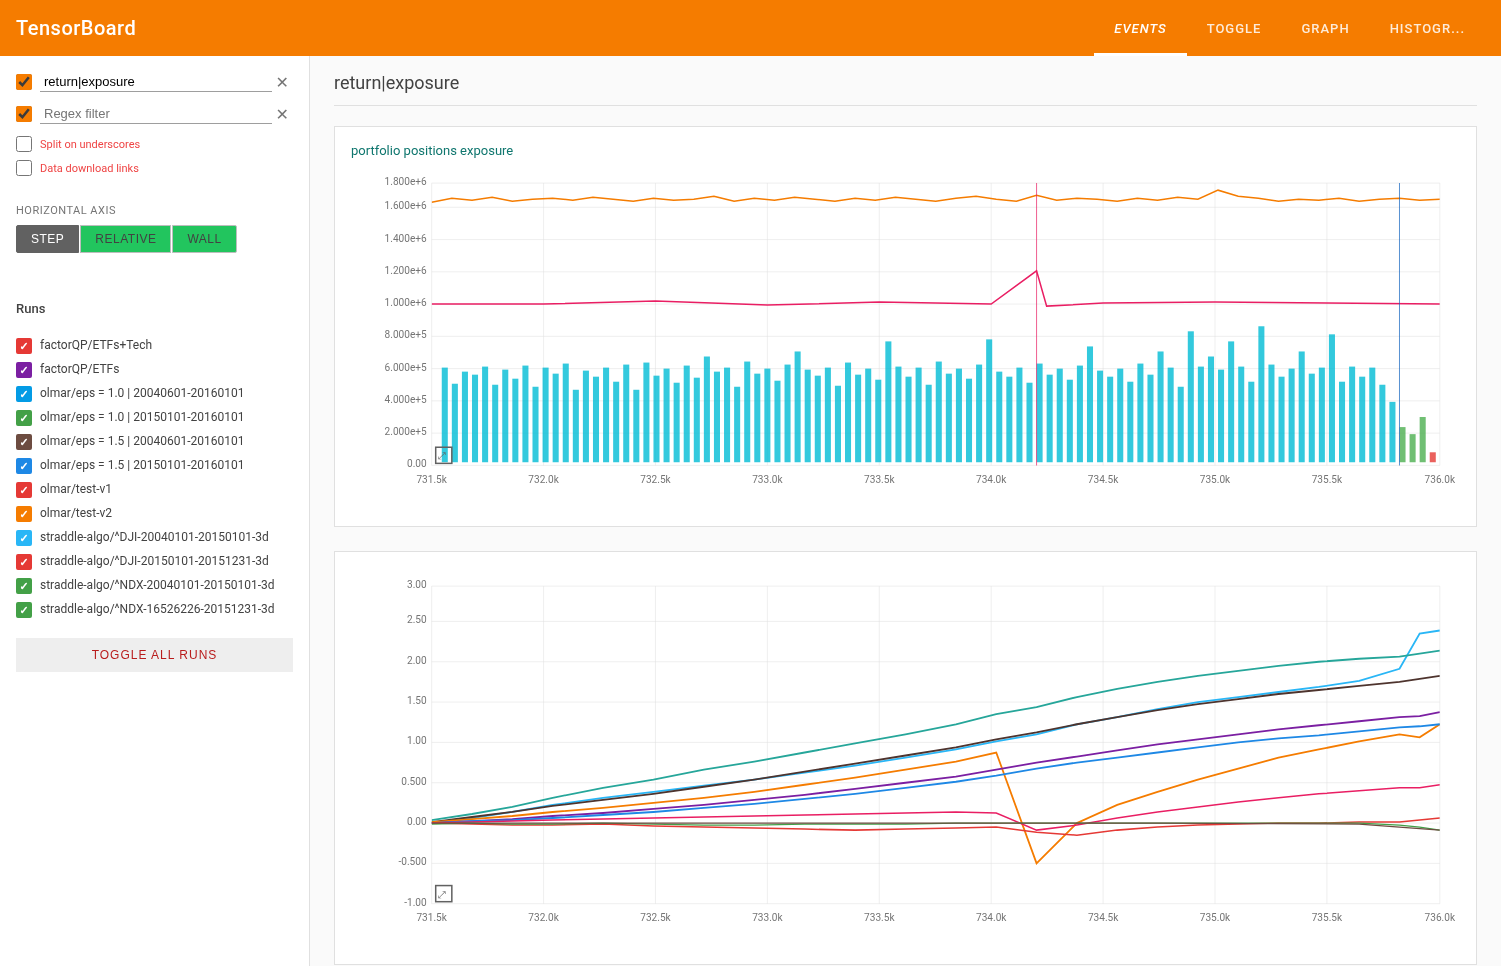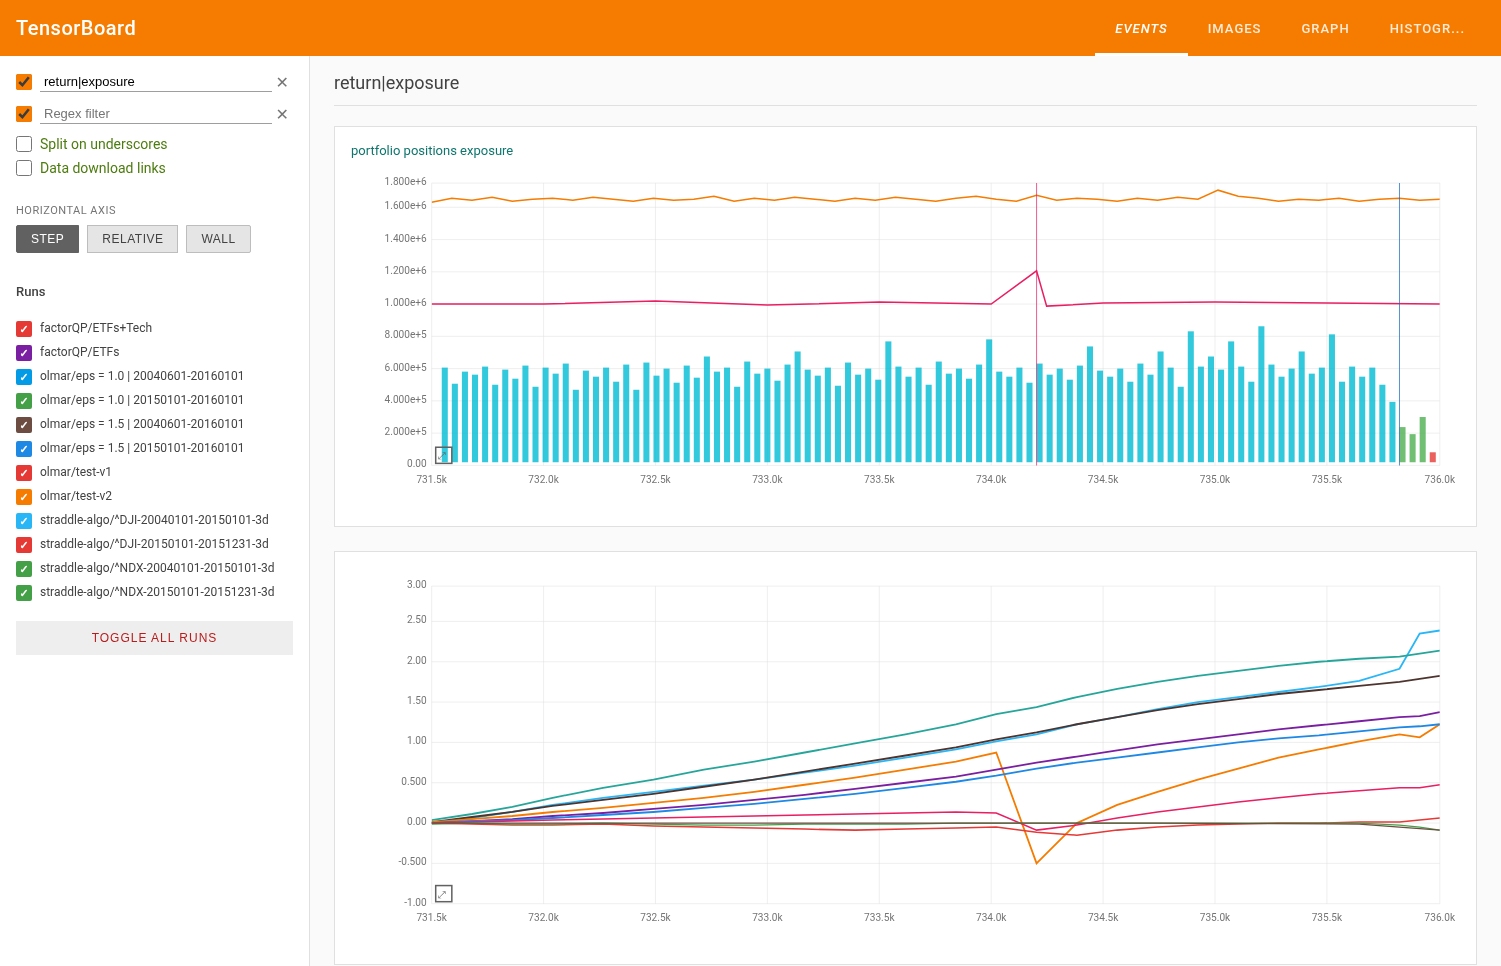--- a/index.html
+++ b/index.html
@@ -103,42 +103,42 @@
       display: flex;
       align-items: center;
       margin-bottom: 8px;
     }
     .checkbox-row input[type="checkbox"] {
       width: 16px;
       height: 16px;
       margin-right: 8px;
     }
     .checkbox-row label {
-      font-size: 14px;
-      color: #4d7c0f;
+      font-size: 11px;
+      color: #ef4444;
     }
 
     .horizontal-axis-label {
       font-size: 11px;
       color: #757575;
       text-transform: uppercase;
       letter-spacing: 0.5px;
       margin: 12px 0 8px 0;
     }
     .axis-buttons {
       display: flex;
-      gap: 8px;
-      margin-bottom: 15px;
+      gap: 1px;
+      margin-bottom: 32px;
     }
     .axis-btn {
       padding: 6px 14px;
       font-size: 12px;
       font-weight: 500;
       border: 1px solid #bdbdbd;
-      background: #e5e5e5;
+      background: #22c55e;
       cursor: pointer;
       color: #424242;
       letter-spacing: 0.5px;
     }
     .axis-btn.active {
       background: #616161;
       color: white;
       border-color: #616161;
     }
     .axis-btn:first-child { border-radius: 2px 0 0 2px; }
@@ -240,21 +240,21 @@
       stroke-width: 0.5;
     }
   </style>
 </head>
 <body>
 
 <div class="header">
   <span class="header-title">TensorBoard</span>
   <div class="header-nav">
     <div class="header-nav-item active">EVENTS</div>
-    <div class="header-nav-item">IMAGES</div>
+    <div class="header-nav-item">TOGGLE</div>
     <div class="header-nav-item">GRAPH</div>
     <div class="header-nav-item">HISTOGR...</div>
   </div>
 </div>
 
 <div class="layout">
 
   <div class="sidebar">
     <div class="sidebar-section">
 
@@ -334,21 +334,21 @@
         <div class="run-item">
           <div class="run-checkbox checked" style="border-color: rgb(229, 57, 53); background-color: rgb(229, 57, 53);"></div>
           <span class="run-name">straddle-algo/^DJI-20150101-20151231-3d</span>
         </div>
         <div class="run-item">
           <div class="run-checkbox checked" style="border-color: rgb(67, 160, 71); background-color: rgb(67, 160, 71);"></div>
           <span class="run-name">straddle-algo/^NDX-20040101-20150101-3d</span>
         </div>
         <div class="run-item">
           <div class="run-checkbox checked" style="border-color: rgb(67, 160, 71); background-color: rgb(67, 160, 71);"></div>
-          <span class="run-name">straddle-algo/^NDX-20150101-20151231-3d</span>
+          <span class="run-name">straddle-algo/^NDX-16526226-20151231-3d</span>
         </div>
       </div>
 
     <button class="toggle-all-btn">TOGGLE ALL RUNS</button>
   </div>
 
   <div class="main-content">
     <div class="page-title">return|exposure</div>
 
     <div class="chart-section">

